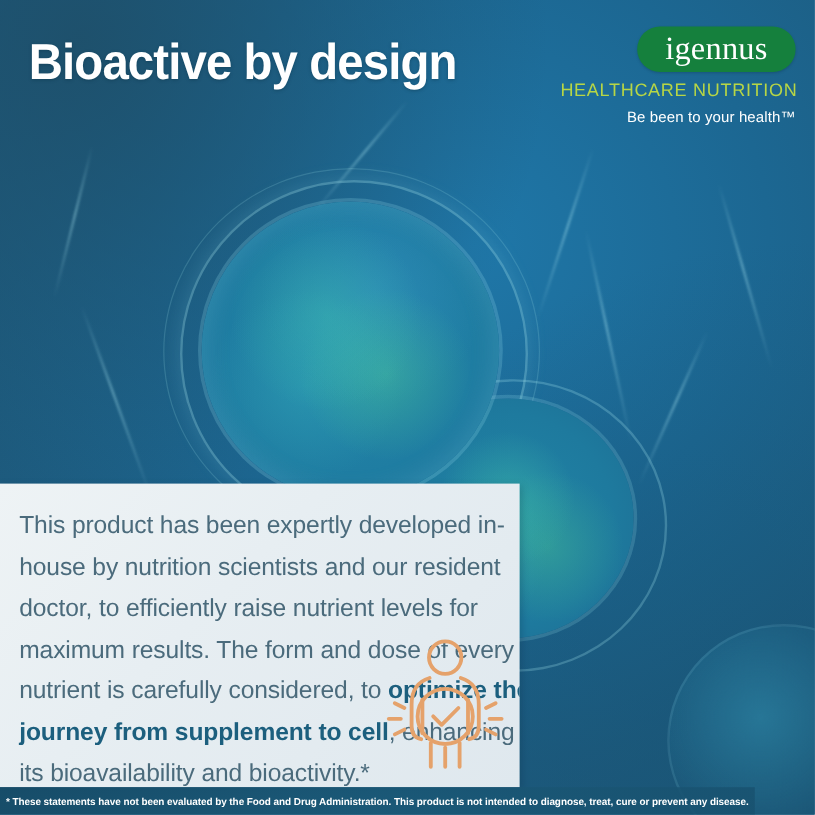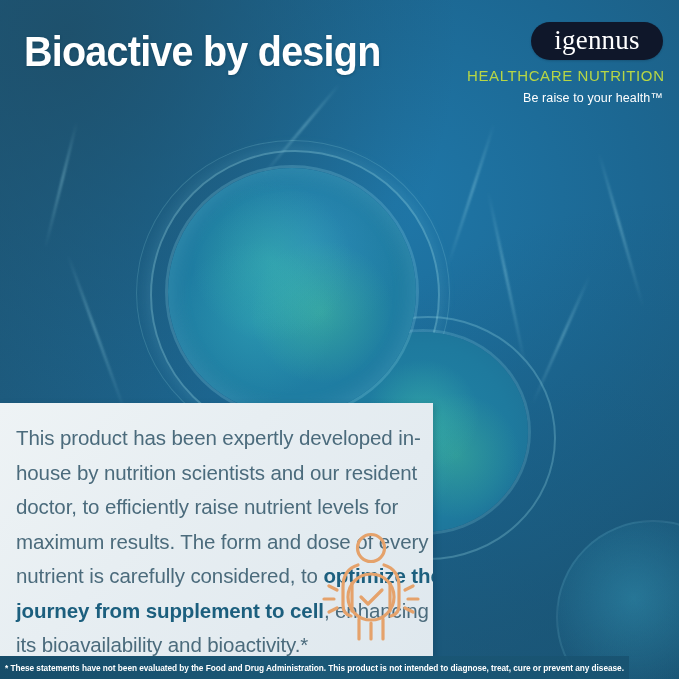--- a/index.html
+++ b/index.html
@@ -138,21 +138,21 @@
     right: 16px; top: 22px;
     width: 196px;
     text-align: center;
   }
   .logo-pill {
     display: block;
     margin: 0 0 4px auto;
     width: 132px;
     height: 38px;
     border-radius: 19px;
-    background: #0f172a;
+    background: #15803d;
     box-shadow: 0 1px 2px rgba(10,40,60,0.25);
     position: relative;
   }
   .logo-word {
     position: absolute;
     inset: 0;
     display: flex;
     align-items: center;
     justify-content: center;
     font-family: "Liberation Serif", serif;
@@ -258,21 +258,21 @@
   <div class="wisp w6"></div>
   <div class="wisp w7"></div>
 
   <div class="headline">Bioactive by design</div>
 
   <div class="logo-block">
     <div class="logo-pill">
       <span class="logo-word">igennus</span>
     </div>
     <div class="logo-sub">HEALTHCARE NUTRITION</div>
-    <div class="logo-tag">Be raise to your health™</div>
+    <div class="logo-tag">Be been to your health™</div>
   </div>
 
   <div class="panel">
     <div class="panel-text">
       <span>This product has been expertly developed in-house by nutrition scientists and our resident doctor, to efficiently raise nutrient levels for maximum results. The form and dose of every nutrient is carefully considered, to </span><b>optimize the journey from supplement to cell</b><span>, enhancing its bioavailability and bioactivity.*</span>
     </div>
 
     <svg class="person-icon" viewBox="0 0 112 118">
       <g fill="none" stroke="#e5a26b" stroke-width="3.2" stroke-linecap="round" stroke-linejoin="round">
 

